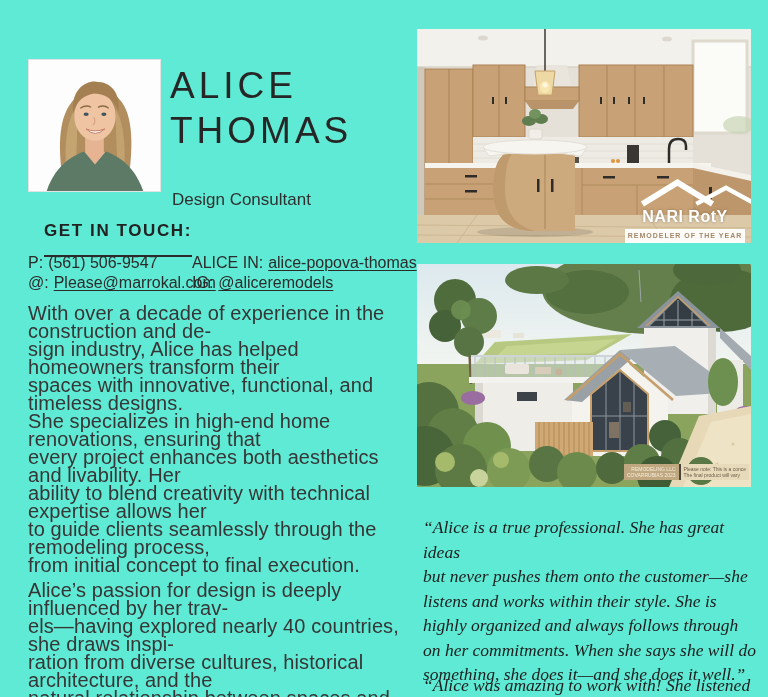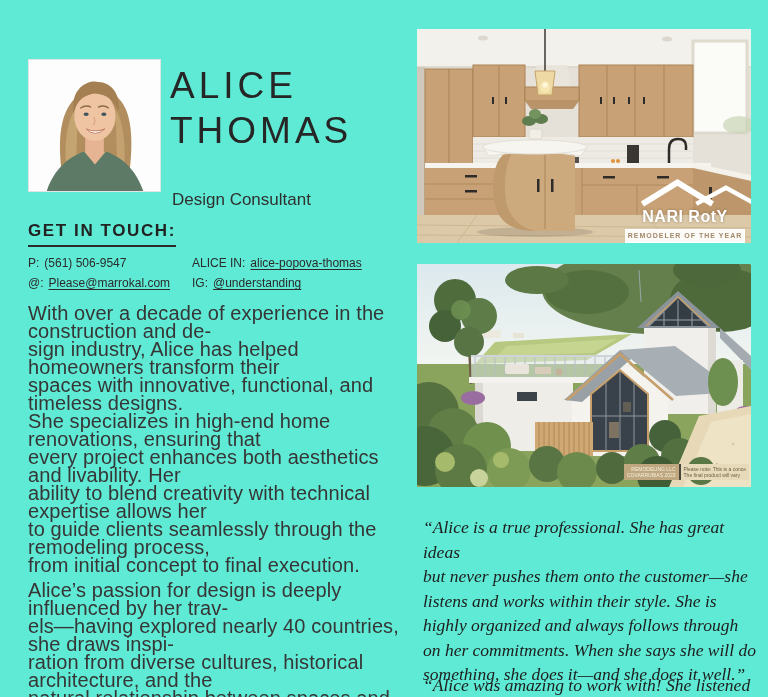--- a/index.html
+++ b/index.html
@@ -8,27 +8,27 @@
 
   
   .headshot{position:absolute;left:28px;top:59px;width:133px;height:133px;
             border:1px solid #e3e3e3;box-sizing:border-box;background:#fdfdfd;overflow:hidden;}
   .headshot svg{display:block;width:100%;height:100%;}
 
   .name{position:absolute;left:170px;top:63px;font-size:37px;line-height:45px;
         letter-spacing:4px;font-weight:400;color:#262626;}
   .title{position:absolute;left:172px;top:166px;font-size:17px;color:#303030;margin-top:24px;}
 
-  .git-heading{position:absolute;left:28px;top:221px;font-size:17px;font-weight:700;
+  .git-heading{position:absolute;left:44px;top:221px;font-size:17px;font-weight:700;
                letter-spacing:1.6px;color:#222;border-bottom:2px solid #2a2a2a;
-               padding-bottom:4px;display:inline-block;}
+               padding-bottom:14px;display:inline-block;}
 
   .contact{position:absolute;left:28px;top:253px;display:grid;
            grid-template-columns:164px auto;grid-column-gap:0;
-           font-size:12px;line-height:20px;color:#2b2b2b;}
+           font-size:16px;line-height:20px;color:#2b2b2b;}
   .contact .cell{white-space:nowrap;}
   .contact .lbl{margin-right:5px;}
   .contact a, .contact .ul{color:#2b2b2b;text-decoration:underline;text-underline-offset:2px;
            text-decoration-thickness:1px;cursor:pointer;}
 
   .bio{position:absolute;left:28px;top:304px;width:384px;}
   .bio p{margin:0 0 7px 0;font-size:20px;line-height:18px;color:#363636;
          white-space:pre-line;letter-spacing:0.1px;}
 
   
@@ -96,21 +96,21 @@
     <div class="cell">
       <span class="lbl">P:</span><span>(561) 506-9547</span>
     </div>
     <div class="cell">
       <span class="lbl">ALICE IN:</span><span class="ul">alice-popova-thomas</span>
     </div>
     <div class="cell">
       <span class="lbl">@:</span><span class="ul">Please@marrokal.com</span>
     </div>
     <div class="cell">
-      <span class="lbl">IG:</span><span class="ul">@understanding</span>
+      <span class="lbl">IG:</span><span class="ul">@aliceremodels</span>
     </div>
   </div>
 
   <div class="bio">
     <p>With over a decade of experience in the construction and de-
 sign industry, Alice has helped homeowners transform their
 spaces with innovative, functional, and timeless designs.
 She specializes in high-end home renovations, ensuring that
 every project enhances both aesthetics and livability. Her
 ability to blend creativity with technical expertise allows her

